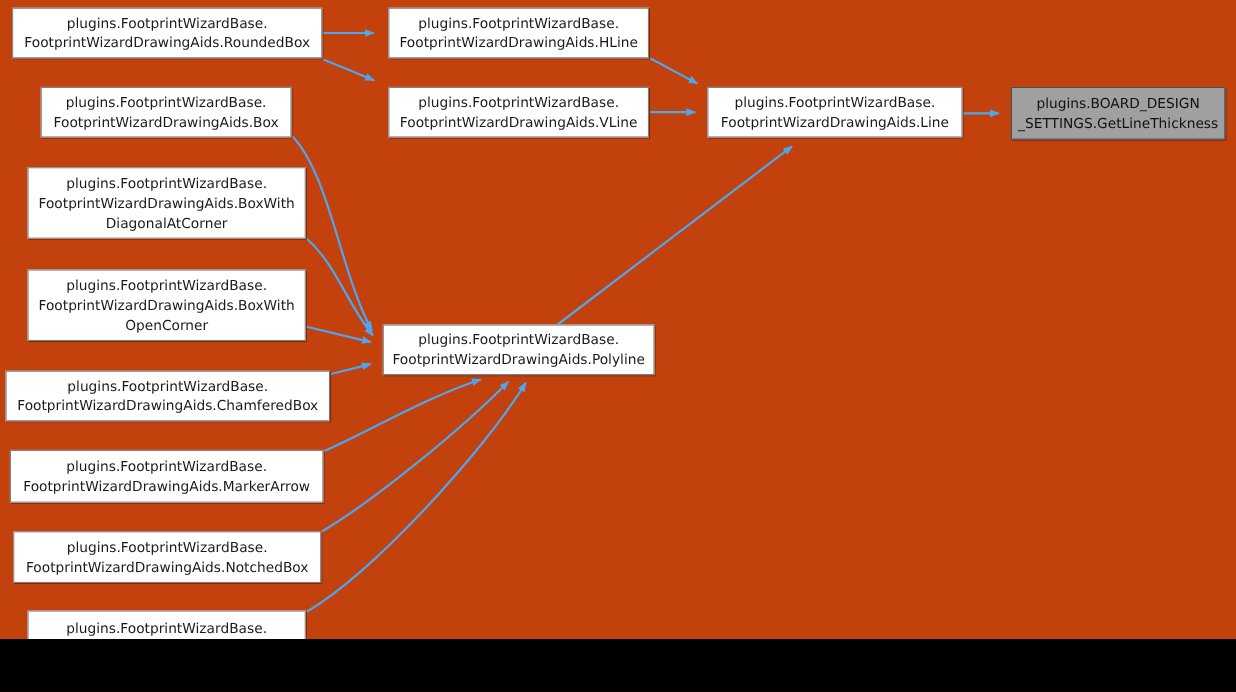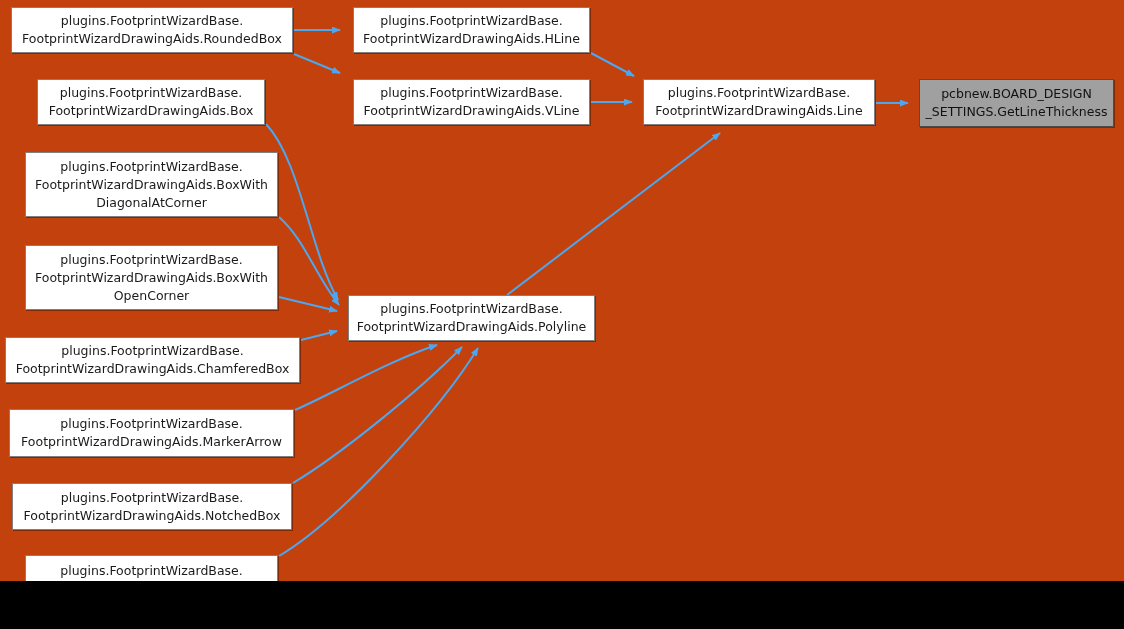--- a/index.html
+++ b/index.html
@@ -94,21 +94,21 @@
       </div>
       <div class="node" style="left: 353px; top: 79px; width: 237px; height: 46px;">
         <span class="label">plugins.FootprintWizardBase.
 FootprintWizardDrawingAids.VLine</span>
       </div>
       <div class="node" style="left: 643px; top: 79px; width: 232px; height: 46px;">
         <span class="label">plugins.FootprintWizardBase.
 FootprintWizardDrawingAids.Line</span>
       </div>
       <div class="node gray" style="left: 919px; top: 79px; width: 195px; height: 48px;">
-        <span class="label">pcbnew.BOARD_DESIGN
+        <span class="label">plugins.BOARD_DESIGN
 _SETTINGS.GetLineThickness</span>
       </div>
       <div class="node" style="left: 25px; top: 152px; width: 253px; height: 65px;">
         <span class="label">plugins.FootprintWizardBase.
 FootprintWizardDrawingAids.BoxWith
 DiagonalAtCorner</span>
       </div>
       <div class="node" style="left: 25px; top: 245px; width: 253px; height: 65px;">
         <span class="label">plugins.FootprintWizardBase.
 FootprintWizardDrawingAids.BoxWith

